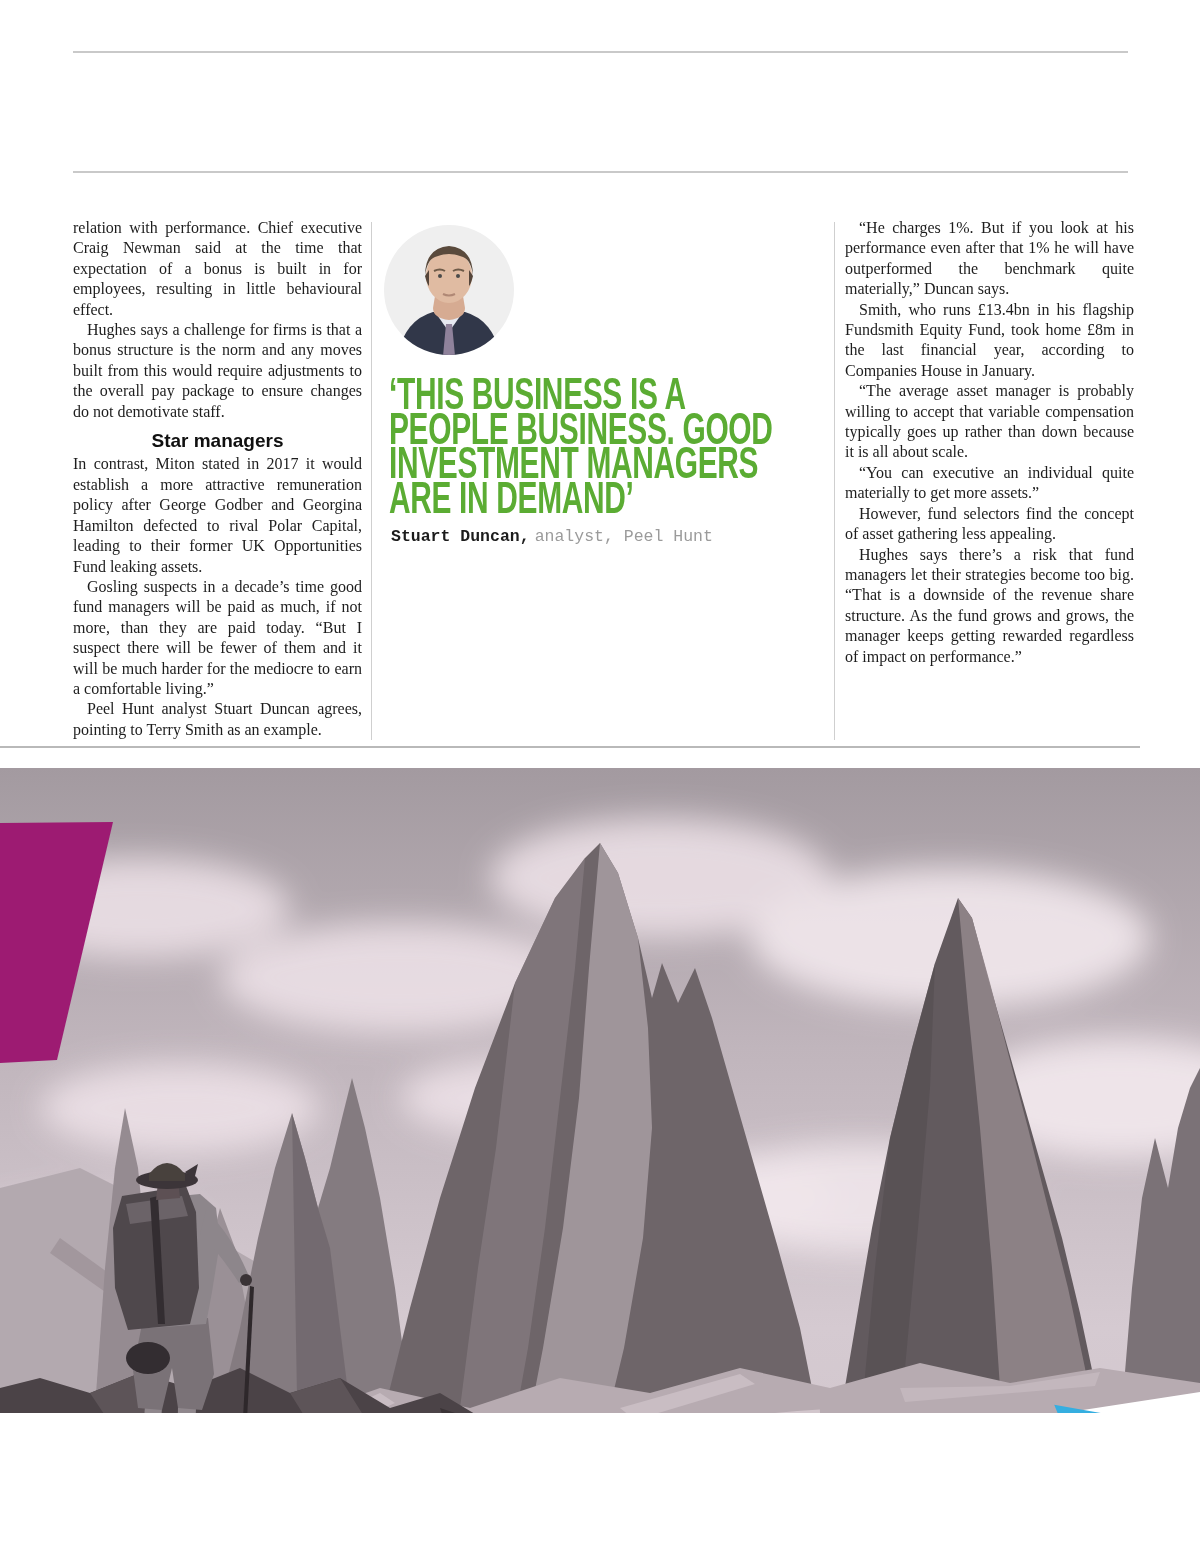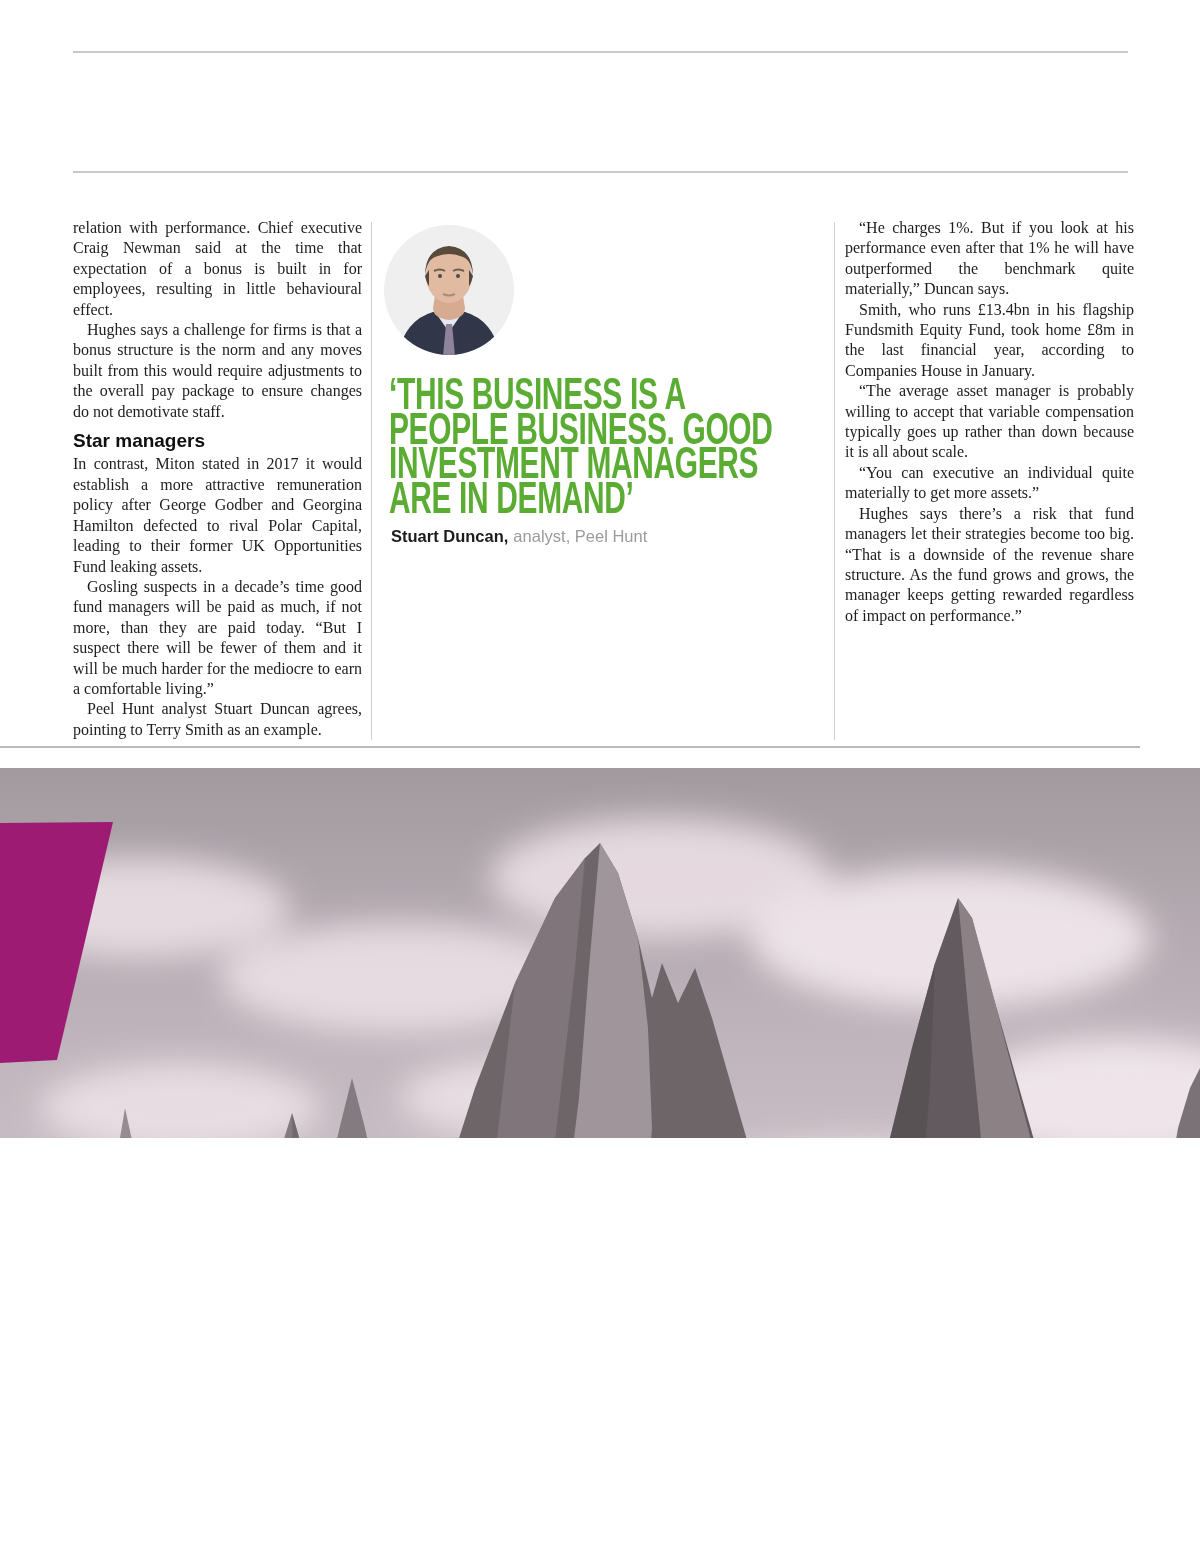--- a/index.html
+++ b/index.html
@@ -1,31 +1,31 @@
 <!DOCTYPE html>
 <html><head>
 <meta charset="utf-8">
 <style>
   html,body{margin:0;padding:0;background:#ffffff;}
-  .page{position:relative;width:1200px;height:1138px;background:#ffffff;overflow:hidden;
+  .page{position:relative;width:1200px;height:1413px;background:#ffffff;overflow:hidden;
         font-family:"Liberation Serif",serif;color:#1d1d1d;}
   .rule{position:absolute;background:#c9c9c9;height:2px;}
   .vrule{position:absolute;background:#cfcfcf;width:1px;}
   .col{position:absolute;width:289px;font-size:16px;line-height:20.4px;text-align:justify;color:#1d1d1d;}
   .col p{margin:0;text-indent:14px;}
   .col p.noindent{text-indent:0;}
   .subhead{font-family:"Liberation Sans",sans-serif;font-weight:700;font-size:19px;
-           margin:9px 0 3px 0;color:#101010;text-align:left;}
+           margin:9px 0 3px 0;color:#101010;text-align:center;}
   .portrait{position:absolute;left:383px;top:224px;width:132px;height:132px;}
   .pullquote{position:absolute;left:389px;top:377px;width:580px;
              font-family:"Liberation Sans",sans-serif;font-weight:700;font-size:44px;
              line-height:34.6px;color:#5bac33;letter-spacing:-0.5px;
              transform:scaleX(0.68);transform-origin:top left;white-space:nowrap;}
   .pullquote div{display:block;}
-  .attribution{position:absolute;left:391px;top:527px;font-family:Liberation Sans, sans-serif;
+  .attribution{position:absolute;left:391px;top:527px;font-family:Liberation Mono, monospace;
                font-size:16.5px;color:#9b9b9b;text-align:center;}
   .attribution .name{font-weight:700;color:#1c1c1c;margin-right:5px;}
   .ad{position:absolute;left:0;top:768px;width:1200px;height:799px;}
 </style>
 </head>
 <body>
 
 <div class="page">
 
   <div class="rule" style="left:73px;top:51px;width:1055px;"></div>
@@ -75,20 +75,21 @@
   </div>
   <div class="attribution">
     <span class="name">Stuart Duncan,</span><span>analyst, Peel Hunt</span>
   </div>
 
   <div class="col" style="left:845px;top:218px;">
     <p>“He charges 1%. But if you look at his performance even after that 1% he will have outperformed the benchmark quite materially,” Duncan says.</p>
     <p>Smith, who runs £13.4bn in his flagship Fundsmith Equity Fund, took home £8m in the last financial year, according to Companies House in January.</p>
     <p>“The average asset manager is probably willing to accept that variable compensation typically goes up rather than down because it is all about scale.</p>
     <p>“You can executive an individual quite materially to get more assets.”</p>
+    <p>However, fund selectors find the concept of asset gathering less appealing.</p>
     <p>Hughes says there’s a risk that fund managers let their strategies become too big. “That is a downside of the revenue share structure. As the fund grows and grows, the manager keeps getting rewarded regardless of impact on performance.”</p>
   </div>
 
   <div class="rule" style="left:0;top:746px;width:1140px;background:#b9b9b9;"></div>
 
   <svg class="ad" viewBox="0 0 1200 799" preserveAspectRatio="none">
     <defs>
       <linearGradient id="sky" x1="0" y1="0" x2="0" y2="1">
         <stop offset="0" stop-color="#a39aa0"></stop>
         <stop offset="0.35" stop-color="#c0b5bc"></stop>

